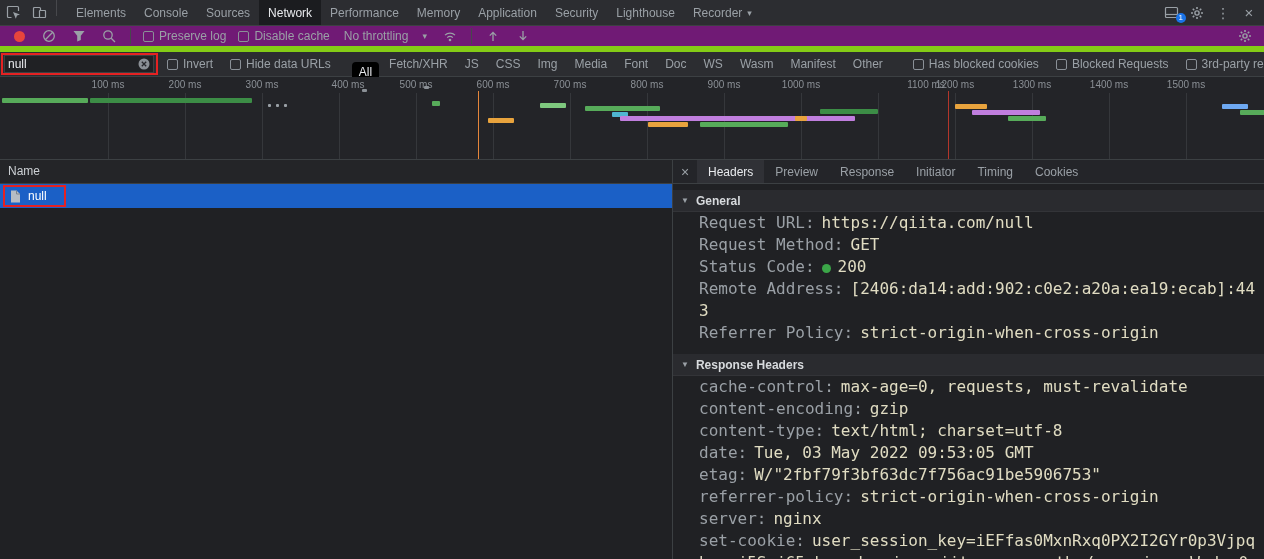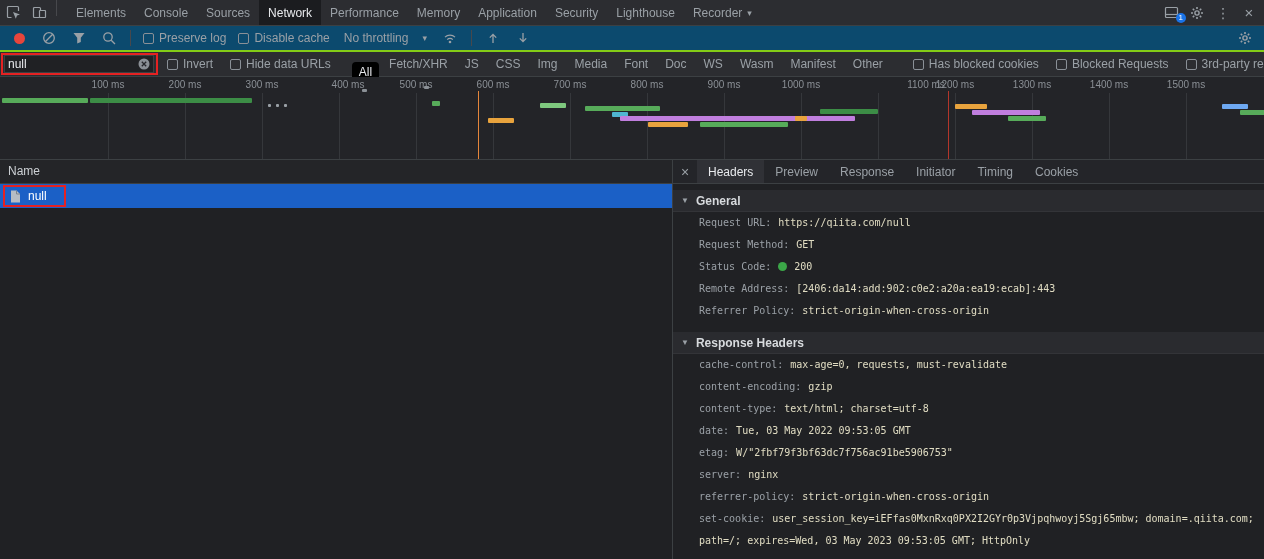--- a/index.html
+++ b/index.html
@@ -17,21 +17,21 @@
   .tabs { display:flex; align-items:stretch; margin-left:6px; }
   .tab { display:flex; align-items:center; gap:5px; padding:0 9px; color:#9aa0a6; cursor:pointer; white-space:nowrap; }
   .tab.active { background:#1b1c1f; color:#e8eaed; }
   .caret { font-size:9px; line-height:1; margin-top:1px; }
   #tabbar-right { margin-left:auto; display:flex; align-items:stretch; padding-right:2px; }
   .drawer-wrap { position:relative; }
   .badge { position:absolute; right:-2px; bottom:2px; background:#1a73e8; color:#fff; font-size:8px; line-height:10px; padding:0 3px; border-radius:5px; }
   .glyph { font-size:14px; line-height:1; }
 
   
-  #toolbar { top:26px; height:26px; background:#0c4a6e; border-bottom:2px solid #84cc16; gap:4px; padding:0 6px; }
+  #toolbar { top:26px; height:26px; background:#701a75; border-bottom:6px solid #84cc16; gap:4px; padding:0 6px; }
   .vsep { width:1px; height:16px; background:#47484c; margin:0 4px; }
   .record-dot { width:11px; height:11px; border-radius:50%; background:#e8453c; margin:0 6px; }
   .check { display:flex; align-items:center; gap:5px; color:#9aa0a6; cursor:pointer; white-space:nowrap; padding:0 4px; }
   .box { width:11px; height:11px; border:1px solid #8a9097; border-radius:2px; background:transparent; }
   .select { display:flex; align-items:center; gap:14px; padding:0 6px; cursor:pointer; white-space:nowrap; }
   .spacer { flex:1; }
 
   
   #filterbar { top:52px; height:25px; background:#2c2d31; border-bottom:1px solid #3c4043; gap:9px; padding:0 4px; }
   .filter-input { width:150px; height:18px; background:#202124; border:1px solid #3c4043; display:flex; align-items:center; padding:0 3px; }
@@ -59,21 +59,21 @@
   
   #details { position:absolute; left:672px; top:160px; width:592px; bottom:0; background:#202124; border-left:1px solid #3c4043; overflow:hidden; }
   .detail-tabs { height:24px; display:flex; align-items:stretch; background:#242529; border-bottom:1px solid #3c4043; }
   .dtab { display:flex; align-items:center; padding:0 11px; color:#9aa0a6; cursor:pointer; white-space:nowrap; }
   .dtab.active { background:#303136; color:#e8eaed; }
   .close-x { width:24px; display:flex; align-items:center; justify-content:center; color:#9aa0a6; font-size:14px; cursor:pointer; }
   .section-header { height:22px; display:flex; align-items:center; gap:7px; background:#2a2b2f; border-bottom:1px solid #333438; padding-left:8px; font-weight:bold; color:#d7dadd; cursor:pointer; }
   .section-header .tri { font-size:8px; color:#9aa0a6; }
   .sec1 { margin-top:6px; }
   .sec2 { margin-top:10px; }
-  .hrow { font-family:"DejaVu Sans Mono", monospace; font-size:10px; line-height:22px; padding:0 8px 0 26px; color:#e0dcc2; word-break:break-all; }
+  .hrow { font-family:"DejaVu Sans Mono", monospace; font-size:16px; line-height:22px; padding:0 8px 0 26px; color:#e0dcc2; word-break:break-all; }
   .hname { color:#9aa0a6; margin-right:7px; }
   .status-dot { display:inline-block; width:9px; height:9px; border-radius:50%; margin:0 7px -1px 0; background:#3ba648; }
 
   
   .annotation { position:absolute; border:2px solid #e52222; background:transparent; pointer-events:none; z-index:50; }
   #anno-filter { left:1px; top:53px; width:157px; height:22px; }
   #anno-row { left:3px; top:185px; width:63px; height:22px; }
 
   svg { display:block; }
 </style>
@@ -419,24 +419,24 @@
         <div class="hrow">
           <span class="hname">content-type:</span><span class="hvalue">text/html; charset=utf-8</span>
         </div>
         <div class="hrow">
           <span class="hname">date:</span><span class="hvalue">Tue, 03 May 2022 09:53:05 GMT</span>
         </div>
         <div class="hrow">
           <span class="hname">etag:</span><span class="hvalue">W/"2fbf79f3bf63dc7f756ac91be5906753"</span>
         </div>
         <div class="hrow">
+          <span class="hname">referrer-policy:</span><span class="hvalue">strict-origin-when-cross-origin</span>
+        </div>
+        <div class="hrow">
           <span class="hname">server:</span><span class="hvalue">nginx</span>
-        </div>
-        <div class="hrow">
-          <span class="hname">referrer-policy:</span><span class="hvalue">strict-origin-when-cross-origin</span>
         </div>
         <div class="hrow">
           <span class="hname">set-cookie:</span><span class="hvalue">user_session_key=iEFfas0MxnRxq0PX2I2GYr0p3Vjpqhwoyj5Sgj65mbw; domain=.qiita.com; path=/; expires=Wed, 03 May 2023 09:53:05 GMT; HttpOnly</span>
         </div>
       </div>
   </div>
 </div>
 
 <div id="anno-filter" class="annotation"></div>
 <div id="anno-row" class="annotation"></div>

